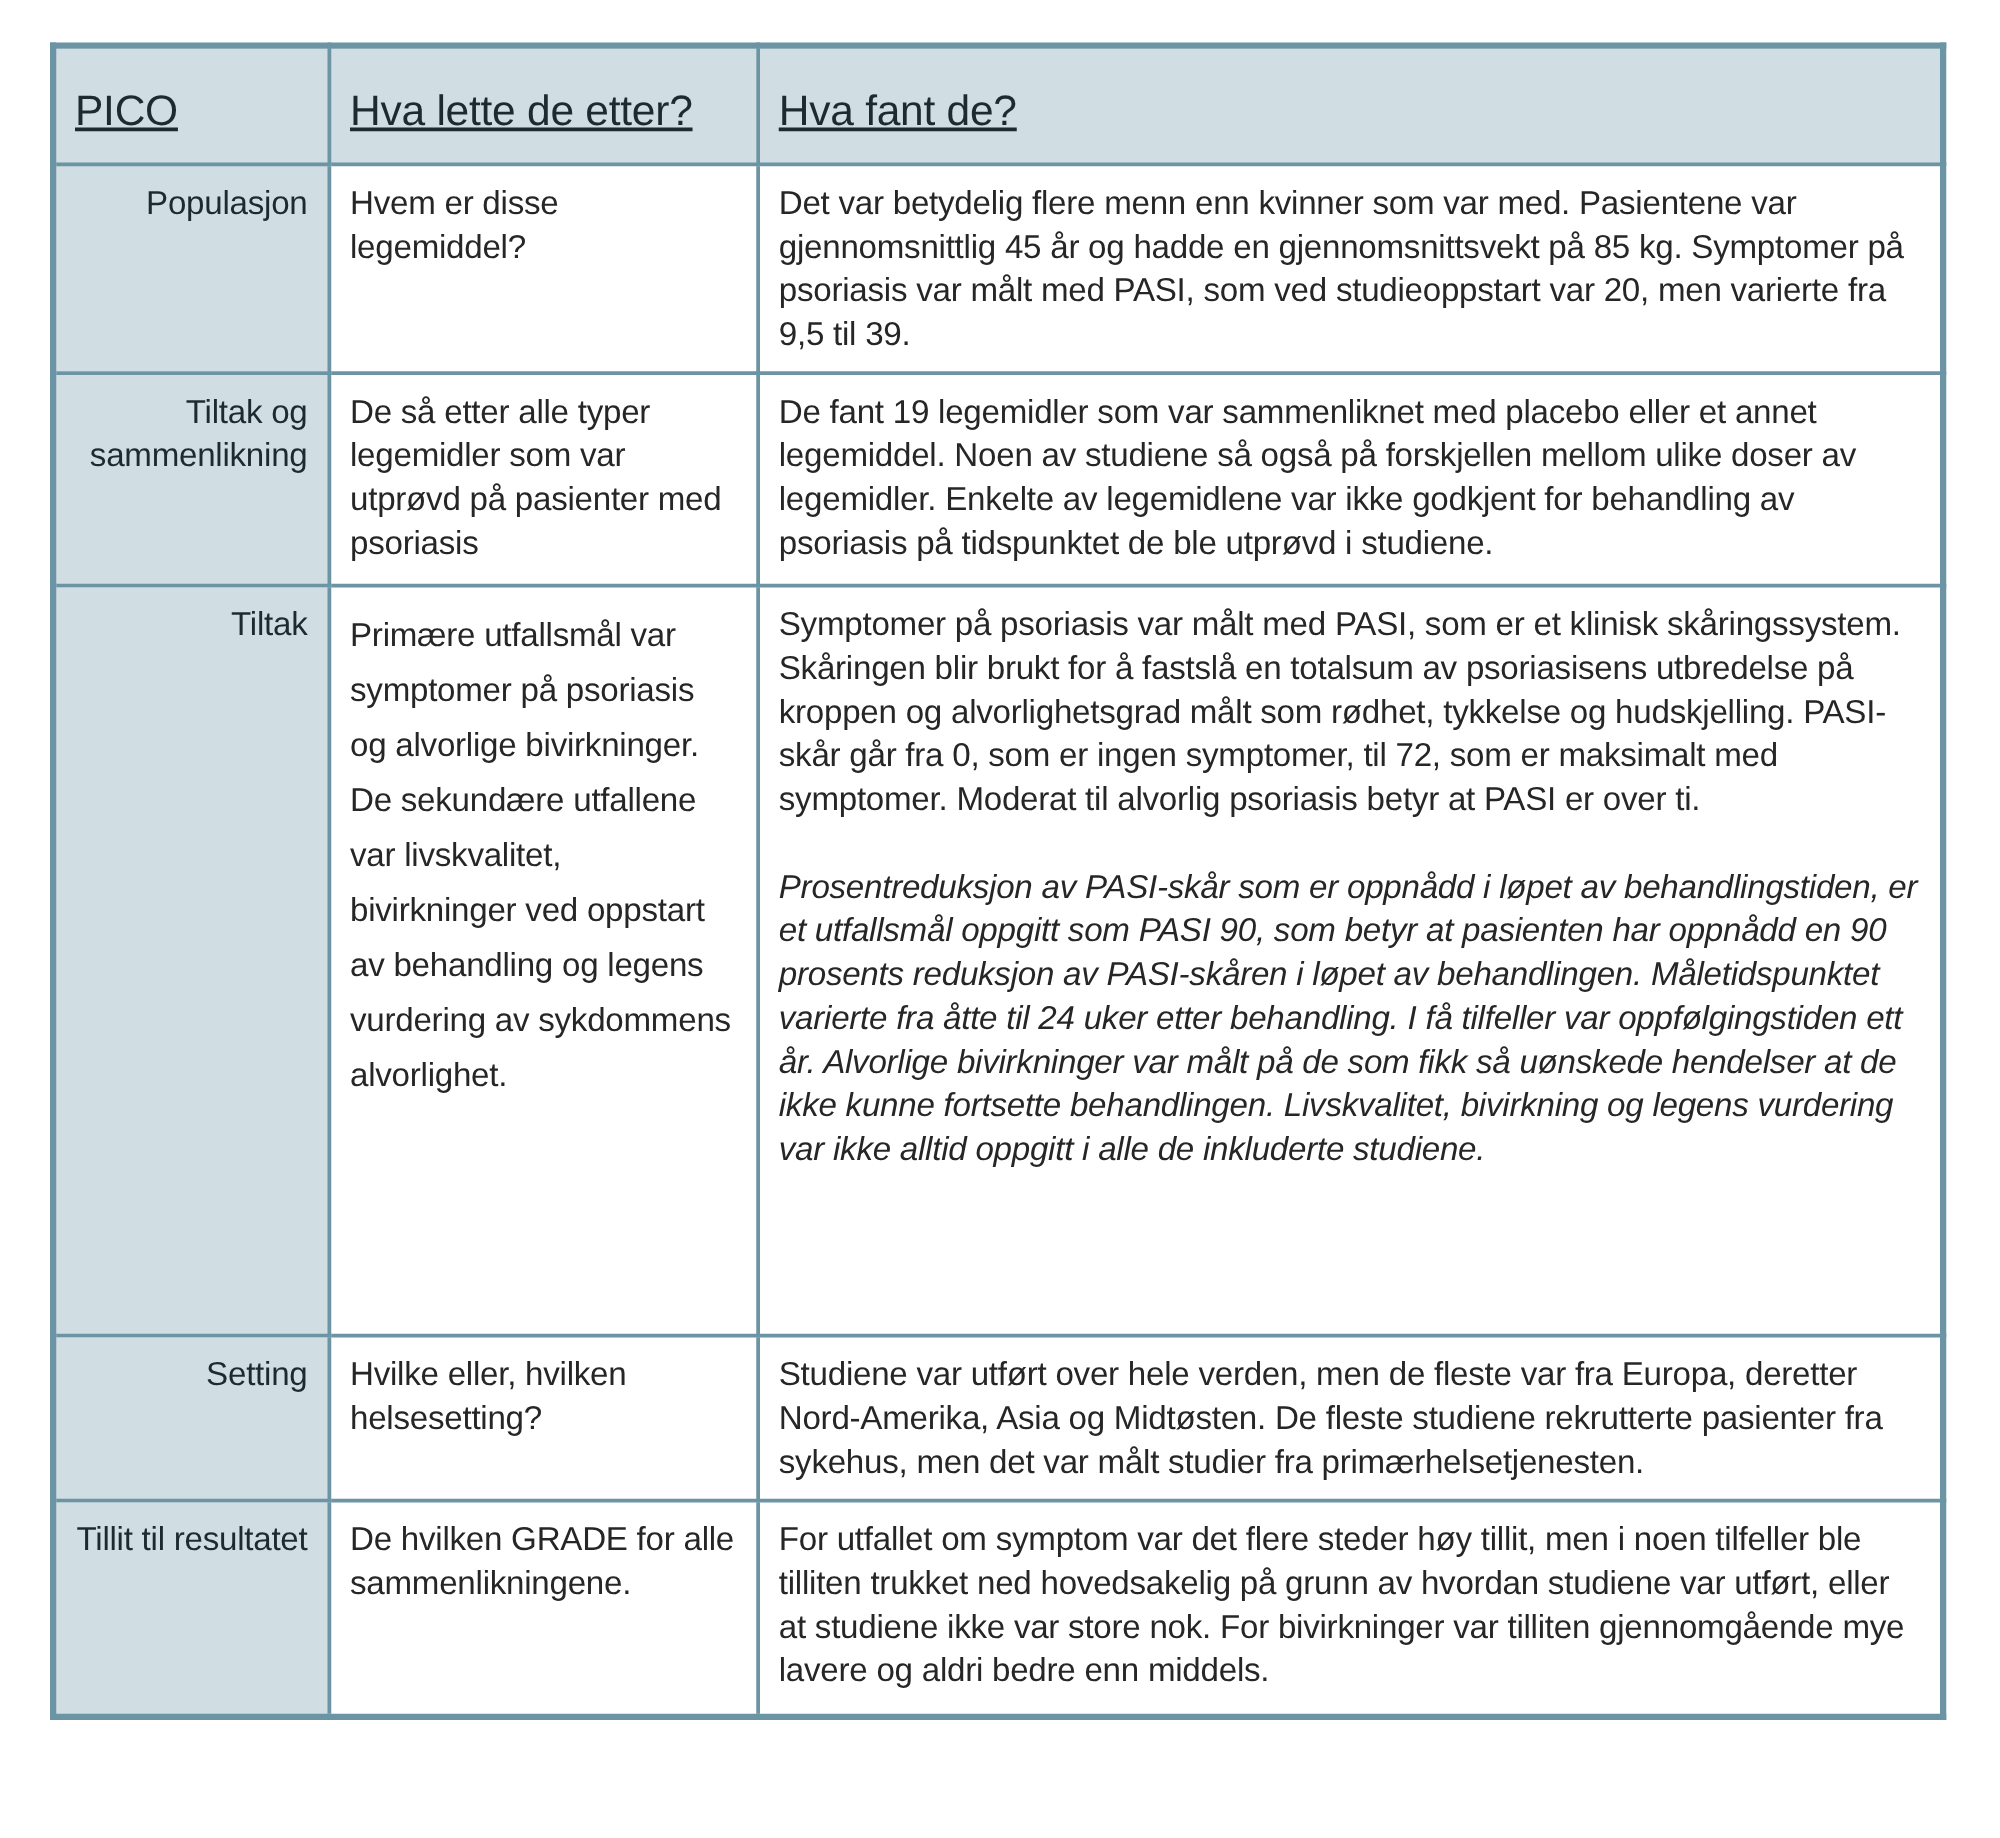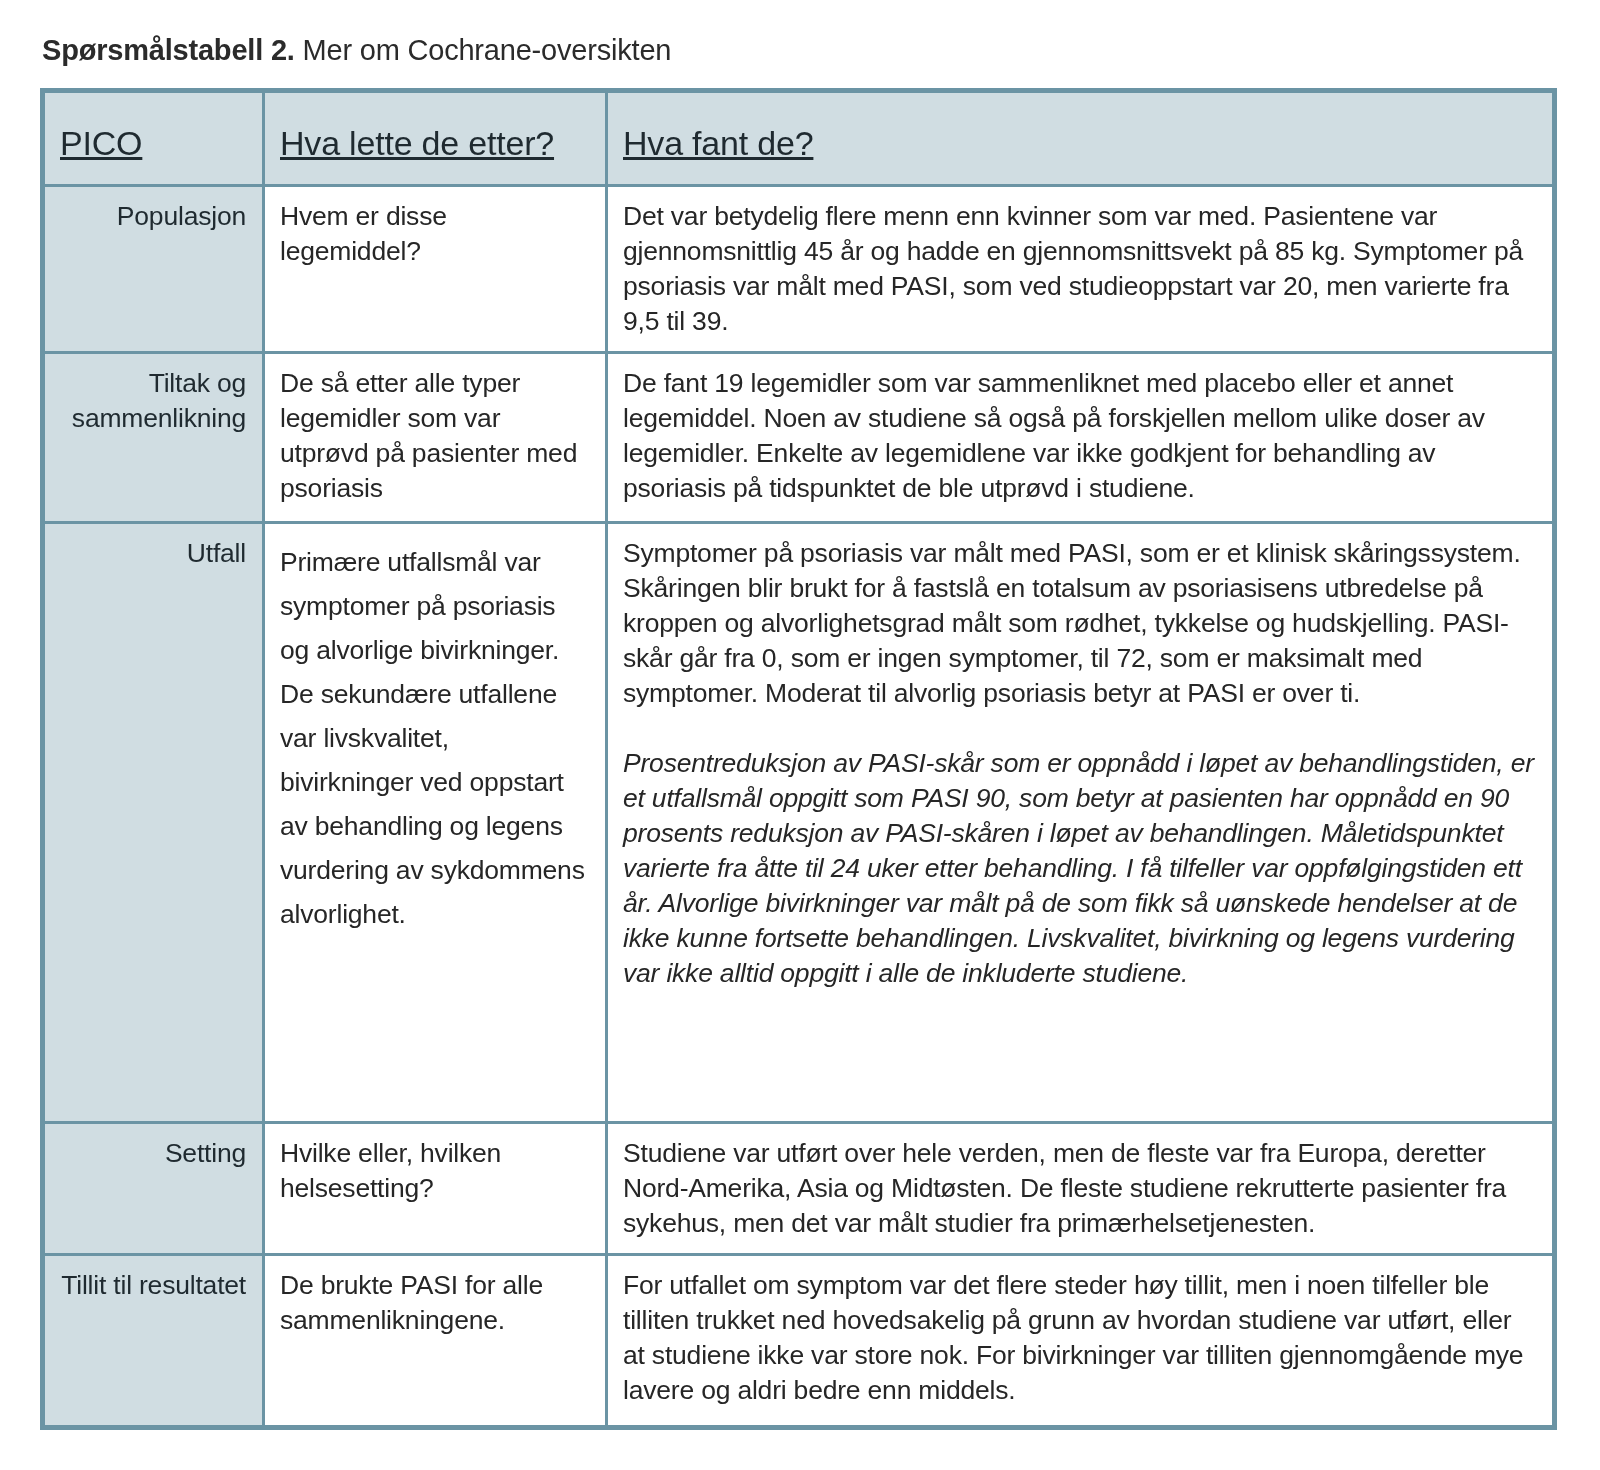--- a/index.html
+++ b/index.html
@@ -75,21 +75,20 @@
 
   td p{margin:0;}
   td p + p{margin-top:35px;font-style:italic;}
   td.loose{line-height:44px;padding-top:16px;}
 </style>
 </head>
 <body>
 
 <div class="page">
 
-  <p class="doc-title"><span class="t-bold">Spørsmålstabell 2.</span> <span class="t-rest">Mer om Cochrane-oversikten</span></p>
 
   <table class="pico">
     <colgroup>
         <col class="c1">
         <col class="c2">
         <col class="c3">
       </colgroup>
     <thead>
       <tr>
         <th>PICO</th>
@@ -110,42 +109,42 @@
       <tr class="r2">
         <td class="label">Tiltak og sammenlikning</td>
         <td>
             <p>De så etter alle typer legemidler som var utprøvd på pasienter med psoriasis</p>
           </td>
         <td>
             <p>De fant 19 legemidler som var sammenliknet med placebo eller et annet legemiddel. Noen av studiene så også på forskjellen mellom ulike doser av legemidler. Enkelte av legemidlene var ikke godkjent for behandling av psoriasis på tidspunktet de ble utprøvd i studiene.</p>
           </td>
       </tr>
       <tr class="r3">
-        <td class="label">Utfall</td>
+        <td class="label">Tiltak</td>
         <td class="loose">
             <p>Primære utfallsmål var symptomer på psoriasis og alvorlige bivirkninger. De sekundære utfallene var livskvalitet, bivirkninger ved oppstart av behandling og legens vurdering av sykdommens alvorlighet.</p>
           </td>
         <td>
           <p>Symptomer på psoriasis var målt med PASI, som er et klinisk skåringssystem. Skåringen blir brukt for å fastslå en totalsum av psoriasisens utbredelse på kroppen og alvorlighetsgrad målt som rødhet, tykkelse og hudskjelling. PASI-skår går fra 0, som er ingen symptomer, til 72, som er maksimalt med symptomer. Moderat til alvorlig psoriasis betyr at PASI er over ti.</p>
           <p>Prosentreduksjon av PASI-skår som er oppnådd i løpet av behandlingstiden, er et utfallsmål oppgitt som PASI 90, som betyr at pasienten har oppnådd en 90 prosents reduksjon av PASI-skåren i løpet av behandlingen. Måletidspunktet varierte fra åtte til 24 uker etter behandling. I få tilfeller var oppfølgingstiden ett år. Alvorlige bivirkninger var målt på de som fikk så uønskede hendelser at de ikke kunne fortsette behandlingen. Livskvalitet, bivirkning og legens vurdering var ikke alltid oppgitt i alle de inkluderte studiene.</p>
         </td>
       </tr>
       <tr class="r4">
         <td class="label">Setting</td>
         <td>
             <p>Hvilke eller, hvilken helsesetting?</p>
           </td>
         <td>
             <p>Studiene var utført over hele verden, men de fleste var fra Europa, deretter Nord-Amerika, Asia og Midtøsten. De fleste studiene rekrutterte pasienter fra sykehus, men det var målt studier fra primærhelsetjenesten.</p>
           </td>
       </tr>
       <tr class="r5">
         <td class="label">Tillit til resultatet</td>
         <td>
-            <p>De brukte PASI for alle sammenlikningene.</p>
+            <p>De hvilken GRADE for alle sammenlikningene.</p>
           </td>
         <td>
             <p>For utfallet om symptom var det flere steder høy tillit, men i noen tilfeller ble tilliten trukket ned hovedsakelig på grunn av hvordan studiene var utført, eller at studiene ikke var store nok. For bivirkninger var tilliten gjennomgående mye lavere og aldri bedre enn middels.</p>
           </td>
       </tr>
     </tbody>
   </table>
 
 </div>
 

